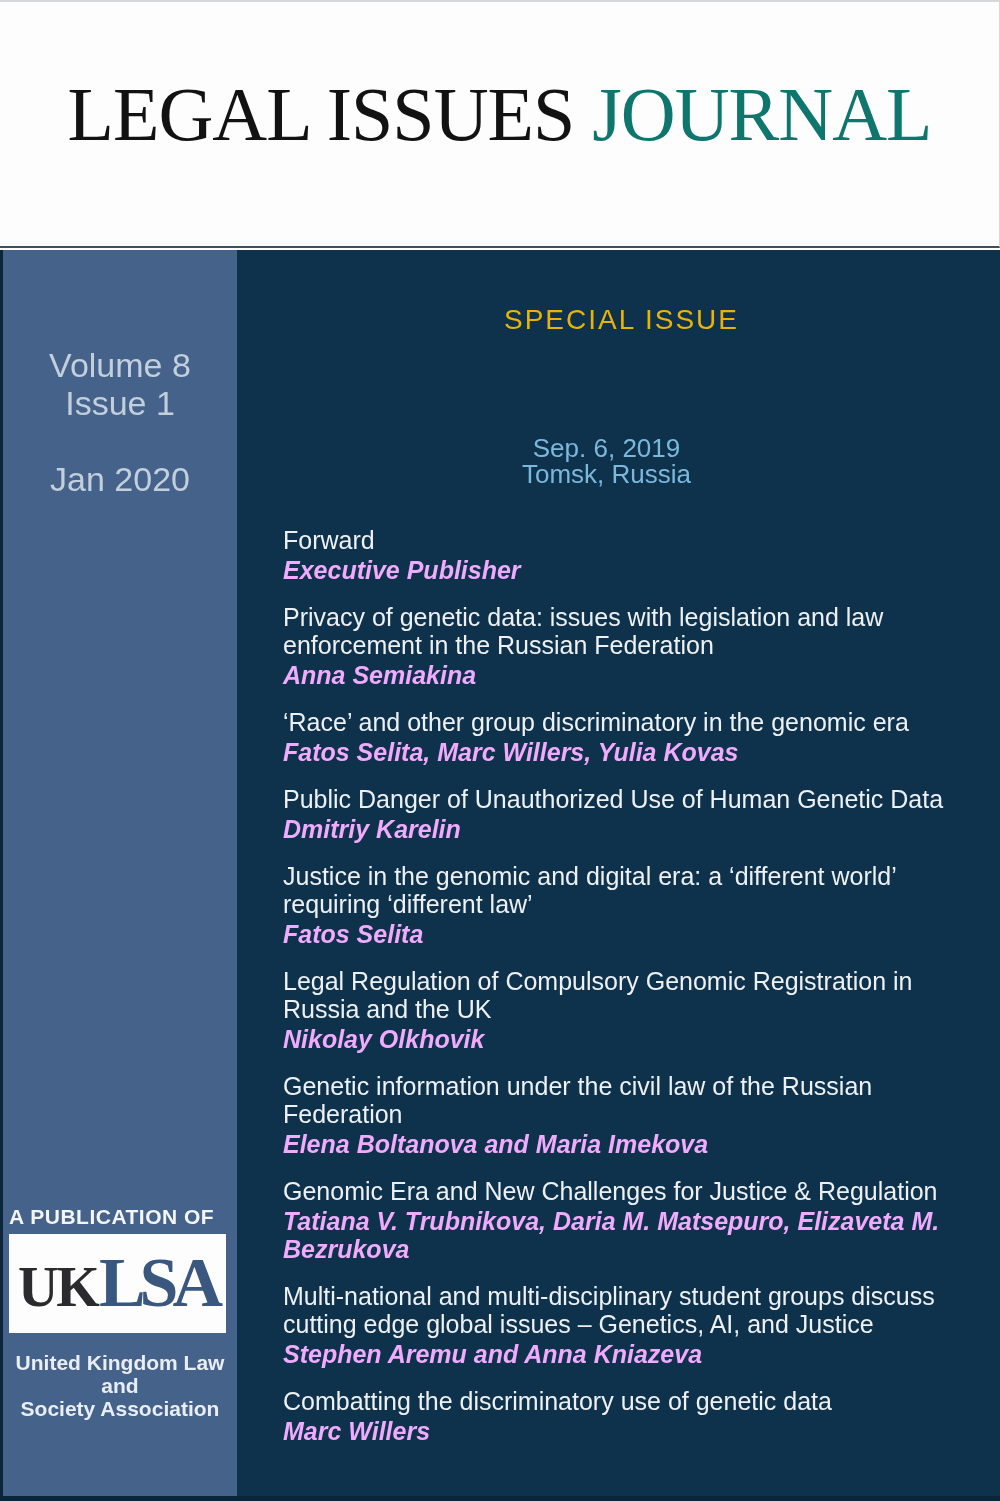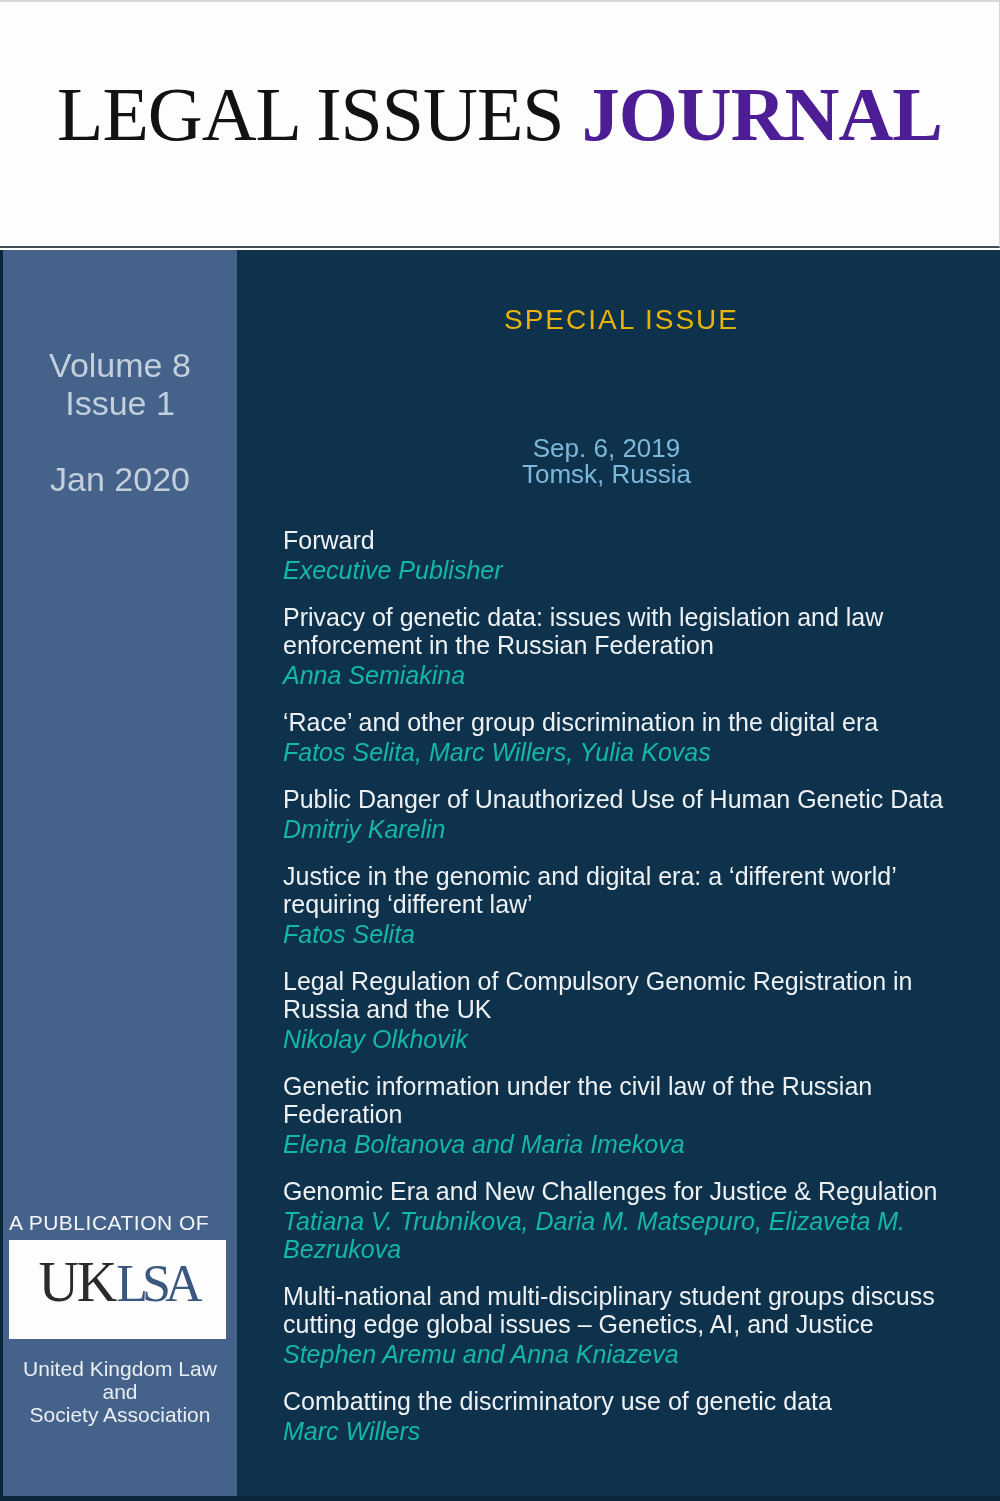--- a/index.html
+++ b/index.html
@@ -25,21 +25,21 @@
   }
   .masthead {
     padding-top: 74px;
     font-family: "Liberation Serif", serif;
     font-size: 76px;
     letter-spacing: -1px;
     white-space: nowrap;
     line-height: 1.0;
   }
   .masthead .t-black { color: #121212; }
-  .masthead .t-blue  { color: #4c1d95; font-weight: bold; }
+  .masthead .t-blue  { color: #0f766e; }
   
   .cover-body {
     position: absolute;
     left: 0; top: 248px;
     width: 1000px; height: 1253px;
     background: #0f324c;
   }
   .bottom-strip {
     position: absolute;
     left: 0; bottom: 0;
@@ -57,42 +57,43 @@
   }
   .sidebar-top {
     padding-top: 96px;
     text-align: center;
     font-size: 34px;
     line-height: 38px;
   }
   .sidebar-date { margin-top: 38px; }
   .sidebar-bottom {
     position: absolute;
-    left: 0; bottom: 70px;
+    left: 0; bottom: 76px;
     width: 100%;
+    font-weight: bold;
   }
   .pub-label {
     color: #f3f5f7;
     font-size: 21px;
     letter-spacing: 0.5px;
     padding-left: 6px;
     white-space: nowrap;
   }
   .logo-box {
     margin: 5px 11px 0 6px;
     height: 99px;
     background: #fdfdfe;
     display: flex;
     align-items: baseline;
     justify-content: center;
     font-family: "Liberation Serif", serif;
     padding-top: 14px;
   }
   .logo-uk  { color: #2b2b2d; font-size: 56px; letter-spacing: -2px; line-height: 1; }
-  .logo-lsa { color: #3a587f; font-size: 52px; letter-spacing: -6px; line-height: 1; margin-left: 1px; }
+  .logo-lsa { color: #3a587f; font-size: 70px; letter-spacing: -6px; line-height: 1; margin-left: 1px; }
   .association {
     margin-top: 18px;
     text-align: center;
     color: #e9eef3;
     font-size: 21px;
     line-height: 23px;
     white-space: pre-line;
   }
   
   .main-col {
@@ -140,21 +141,22 @@
     line-height: 28px;
     white-space: pre-line;
     color: #eef1f3;
   }
   .article-authors {
     margin-top: 2px;
     font-size: 25px;
     line-height: 28px;
     font-style: italic;
     white-space: pre-line;
-    color: #14b8a6;
+    color: #f0abfc;
+    font-weight: bold;
   }
 </style>
 </head>
 <body>
 
 <div class="page">
 
   <div class="header">
     <div class="masthead">
       <span class="t-black">LEGAL ISSUES</span><span class="t-black">&nbsp;</span><span class="t-blue">JOURNAL</span>
@@ -192,21 +194,21 @@
     <div class="article-authors">Executive Publisher</div>
   </div>
 
   <div class="article">
     <div class="article-title">Privacy of genetic data: issues with legislation and law
 enforcement in the Russian Federation</div>
     <div class="article-authors">Anna Semiakina</div>
   </div>
 
   <div class="article">
-    <div class="article-title">‘Race’ and other group discrimination in the digital era</div>
+    <div class="article-title">‘Race’ and other group discriminatory in the genomic era</div>
     <div class="article-authors">Fatos Selita, Marc Willers, Yulia Kovas</div>
   </div>
 
   <div class="article">
     <div class="article-title">Public Danger of Unauthorized Use of Human Genetic Data</div>
     <div class="article-authors">Dmitriy Karelin</div>
   </div>
 
   <div class="article">
     <div class="article-title">Justice in the genomic and digital era: a ‘different world’

